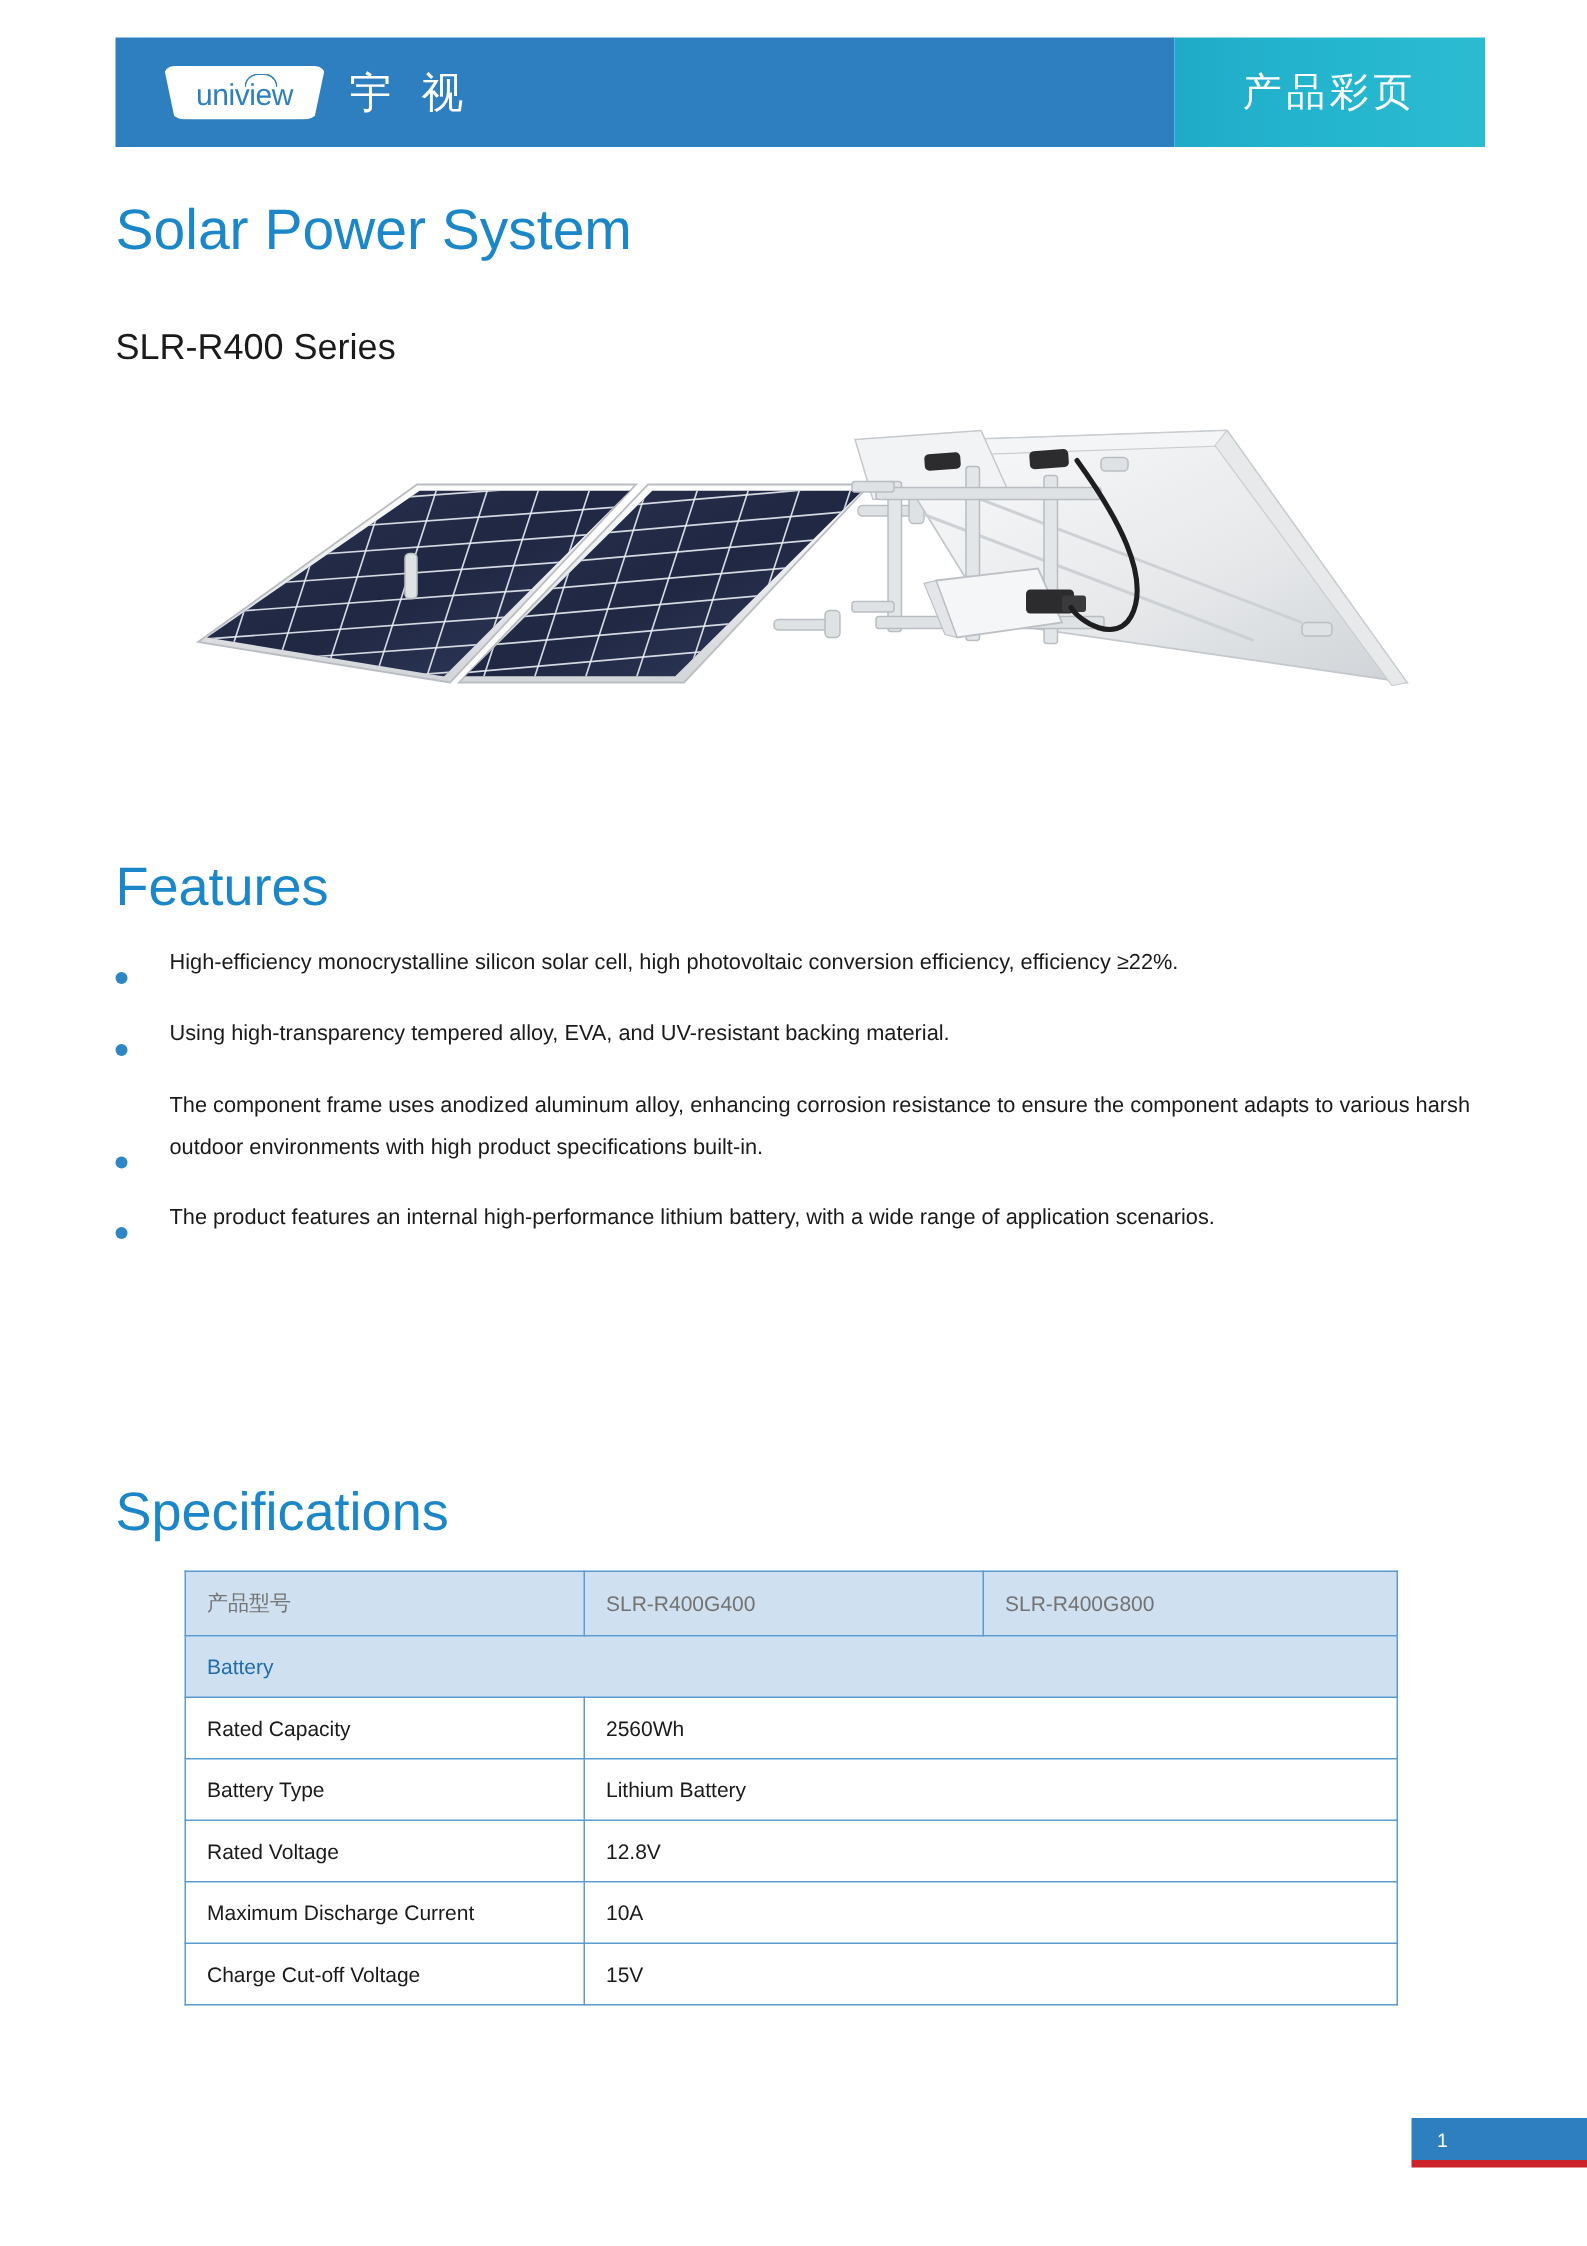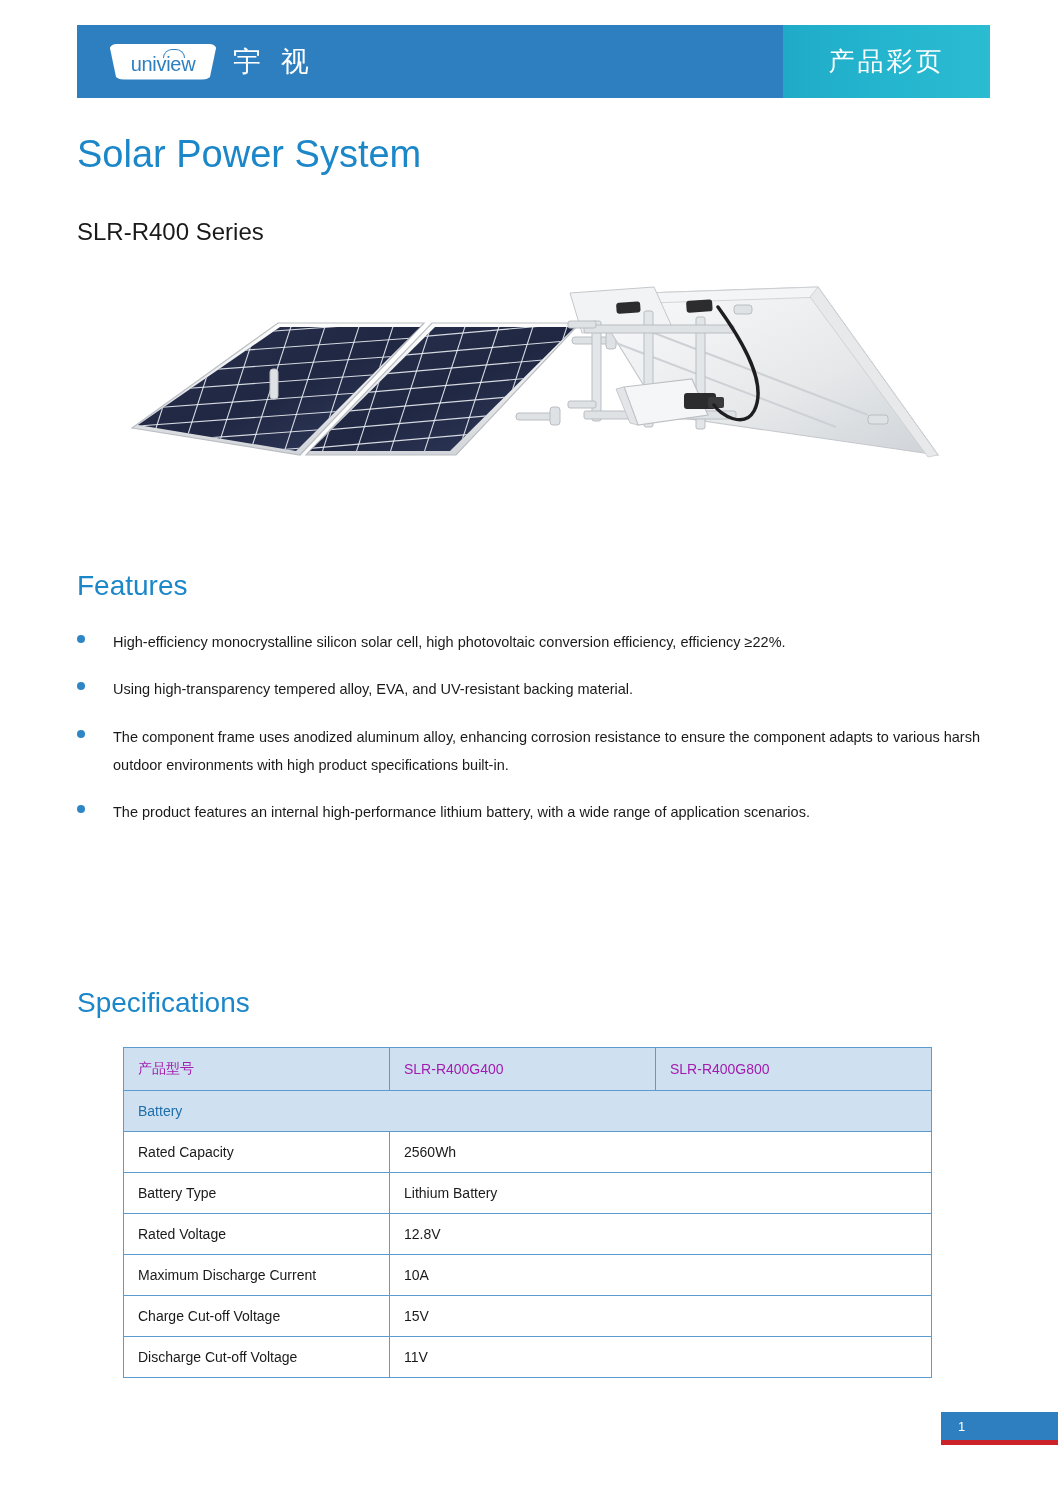--- a/index.html
+++ b/index.html
@@ -99,36 +99,36 @@
     position:absolute;
     left:120px; top:265px;
     width:820px; height:240px;
   }
   .hero svg { display:block; }
 
   
   .section-heading {
     position:absolute;
     left:77px;
-    font-size:28px;
+    font-size:36px;
     font-weight:400;
     color:#1b87c9;
   }
   .section-heading.features { top:570px; }
   .section-heading.specs { top:987px; }
 
   
   .feature-list {
     position:absolute;
     left:77px; top:628px;
     width:910px;
   }
   .feature-item {
     display:flex;
-    align-items:flex-start;
+    align-items:flex-end;
     margin-bottom:19px;
   }
   .feature-bullet {
     flex:0 0 auto;
     width:8px; height:8px;
     border-radius:50%;
     background:#2e86c5;
     margin-top:7px;
     margin-right:28px;
   }
@@ -153,21 +153,21 @@
     padding:12px 14px;
     vertical-align:middle;
     height:39px;
   }
   .spec-table col.c1 { width:266px; }
   .spec-table col.c2 { width:266px; }
   .spec-table col.c3 { width:276px; }
 
   tr.head-row td {
     background:#cfe0f1;
-    color:#a21caf;
+    color:#737373;
   }
   tr.section-row td {
     background:#cfe0f1;
     color:#1f6eaa;
   }
   tr.data-row td {
     background:#ffffff;
     color:#1a1a1a;
     margin-top:27px;
   }
@@ -400,24 +400,20 @@
       <td colspan="2">12.8V</td>
     </tr>
     <tr class="data-row">
       <td>Maximum Discharge Current</td>
       <td colspan="2">10A</td>
     </tr>
     <tr class="data-row">
       <td>Charge Cut-off Voltage</td>
       <td colspan="2">15V</td>
     </tr>
-    <tr class="data-row">
-      <td>Discharge Cut-off Voltage</td>
-      <td colspan="2">11V</td>
-    </tr>
   </tbody>
 </table>
 
 <div class="footer">
   <div class="footer-block">
     <span class="footer-page-num">1</span>
   </div>
   <div class="footer-rule"></div>
 </div>
 

